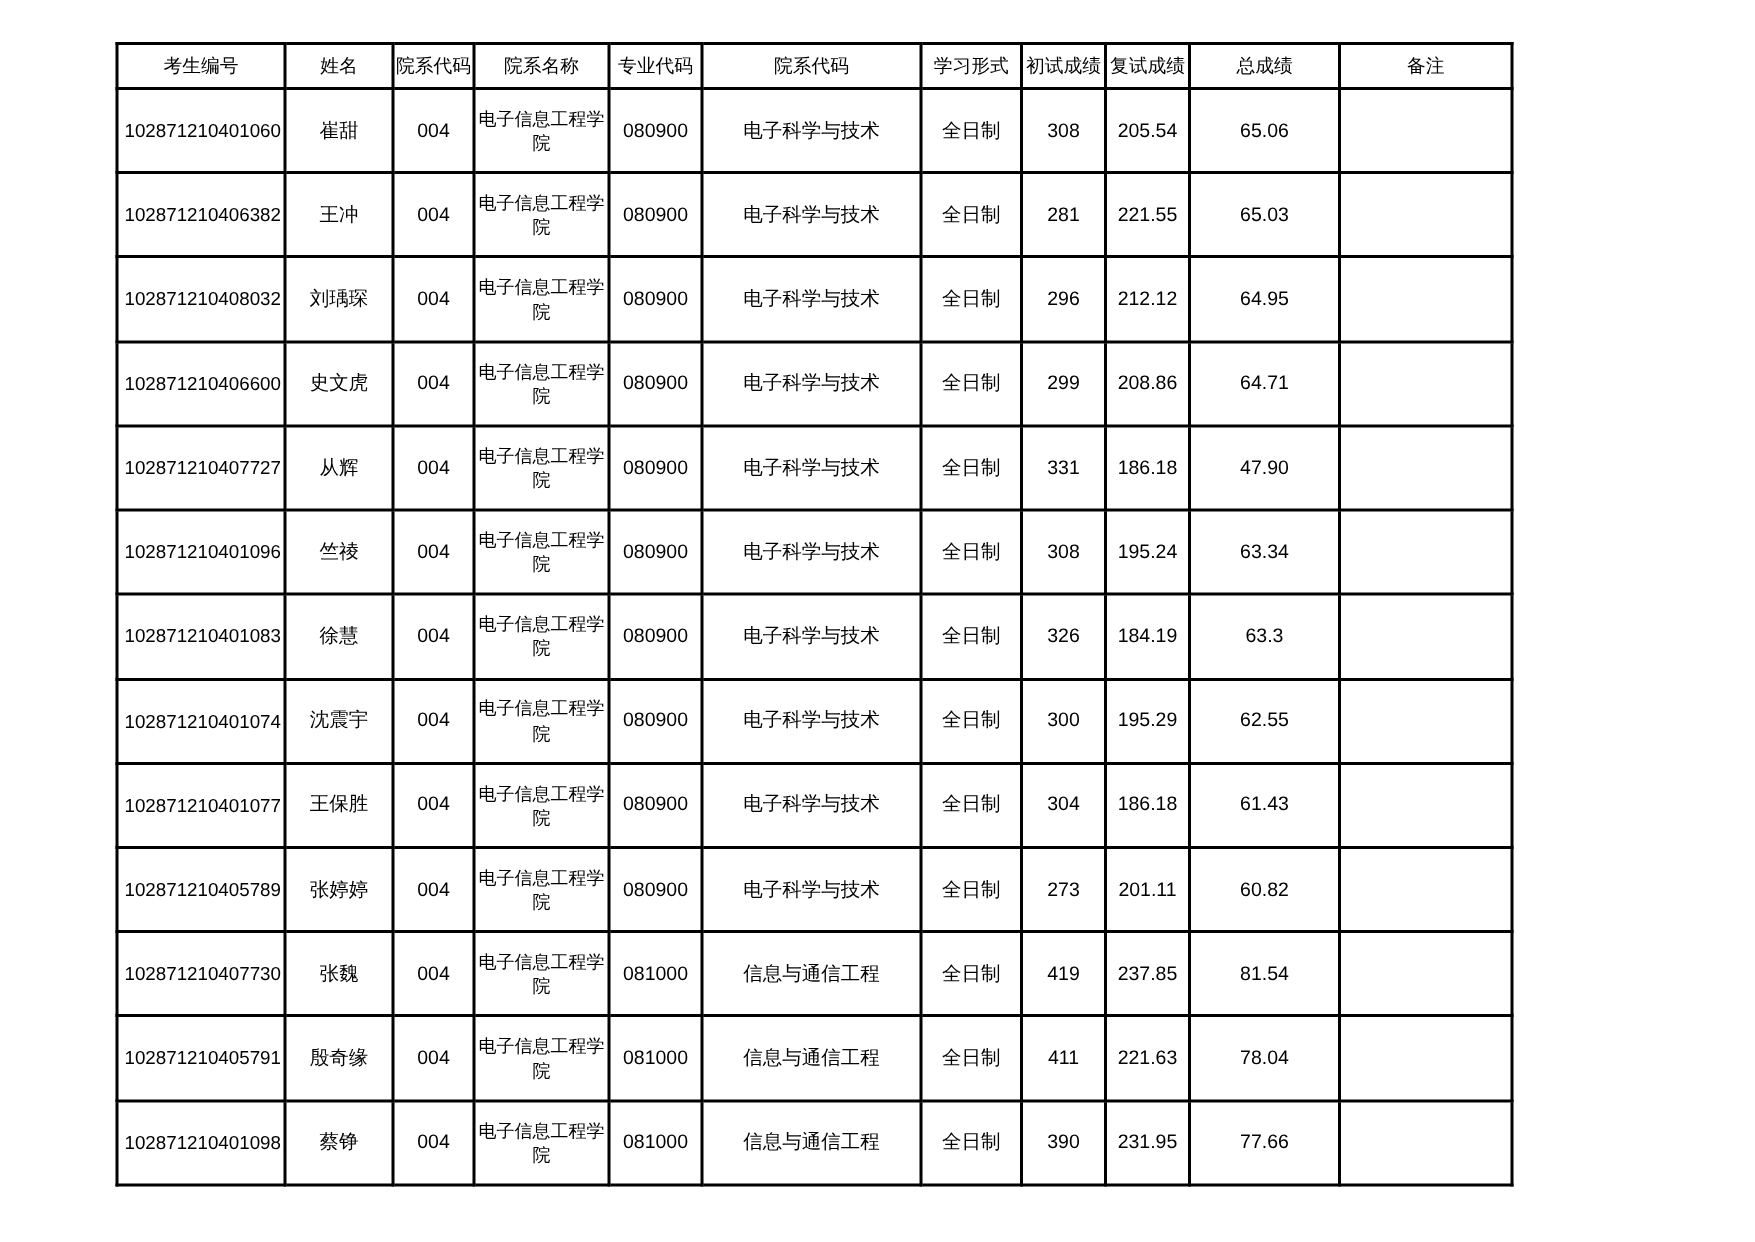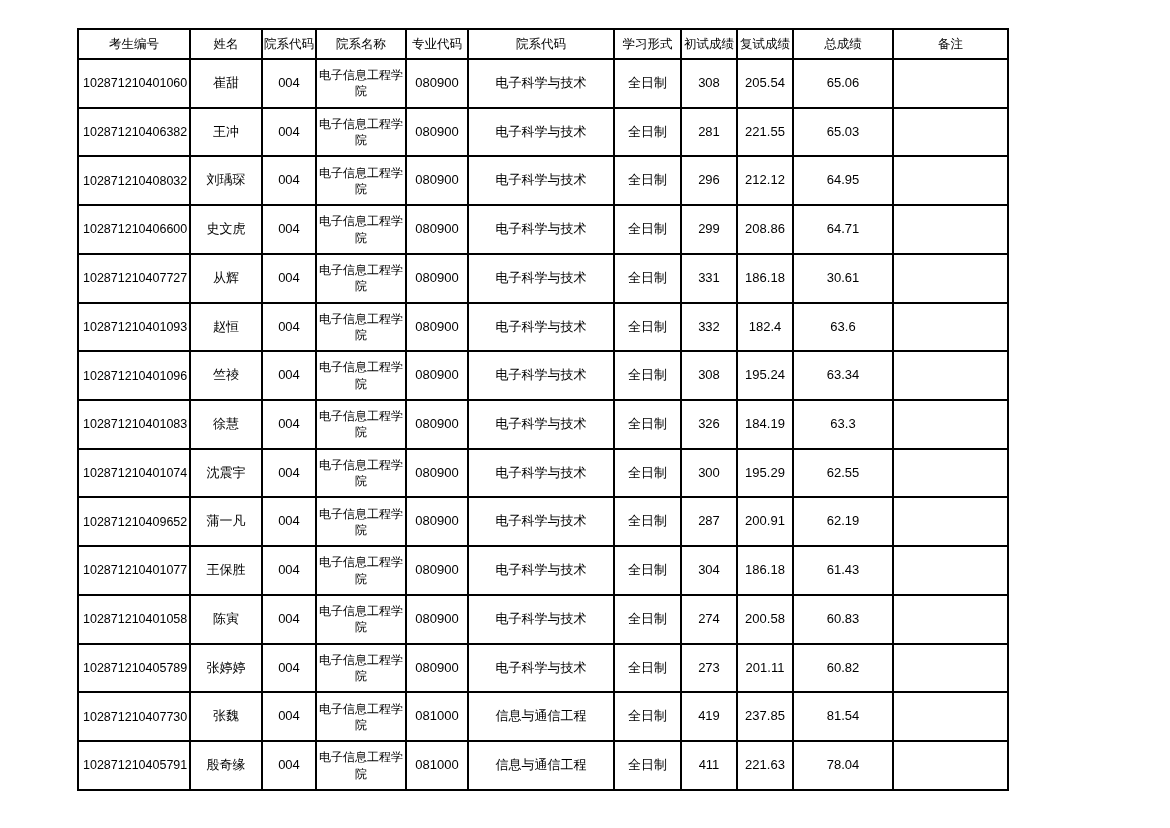--- a/index.html
+++ b/index.html
@@ -146,34 +146,21 @@
         <tr>
           <td class="c0">102871210407727</td>
           <td class="c1">从辉</td>
           <td class="c2">004</td>
           <td class="c3">电子信息工程学院</td>
           <td class="c4">080900</td>
           <td class="c5">电子科学与技术</td>
           <td class="c6">全日制</td>
           <td class="c7">331</td>
           <td class="c8">186.18</td>
-          <td class="c9">30.61</td>
-          <td class="c10"></td>
-        </tr>
-        <tr>
-          <td class="c0">102871210401093</td>
-          <td class="c1">赵恒</td>
-          <td class="c2">004</td>
-          <td class="c3">电子信息工程学院</td>
-          <td class="c4">080900</td>
-          <td class="c5">电子科学与技术</td>
-          <td class="c6">全日制</td>
-          <td class="c7">332</td>
-          <td class="c8">182.4</td>
-          <td class="c9">63.6</td>
+          <td class="c9">47.90</td>
           <td class="c10"></td>
         </tr>
         <tr>
           <td class="c0">102871210401096</td>
           <td class="c1">竺祾</td>
           <td class="c2">004</td>
           <td class="c3">电子信息工程学院</td>
           <td class="c4">080900</td>
           <td class="c5">电子科学与技术</td>
           <td class="c6">全日制</td>
@@ -202,59 +189,33 @@
           <td class="c3">电子信息工程学院</td>
           <td class="c4">080900</td>
           <td class="c5">电子科学与技术</td>
           <td class="c6">全日制</td>
           <td class="c7">300</td>
           <td class="c8">195.29</td>
           <td class="c9">62.55</td>
           <td class="c10"></td>
         </tr>
         <tr>
-          <td class="c0">102871210409652</td>
-          <td class="c1">蒲一凡</td>
-          <td class="c2">004</td>
-          <td class="c3">电子信息工程学院</td>
-          <td class="c4">080900</td>
-          <td class="c5">电子科学与技术</td>
-          <td class="c6">全日制</td>
-          <td class="c7">287</td>
-          <td class="c8">200.91</td>
-          <td class="c9">62.19</td>
-          <td class="c10"></td>
-        </tr>
-        <tr>
           <td class="c0">102871210401077</td>
           <td class="c1">王保胜</td>
           <td class="c2">004</td>
           <td class="c3">电子信息工程学院</td>
           <td class="c4">080900</td>
           <td class="c5">电子科学与技术</td>
           <td class="c6">全日制</td>
           <td class="c7">304</td>
           <td class="c8">186.18</td>
           <td class="c9">61.43</td>
           <td class="c10"></td>
         </tr>
         <tr>
-          <td class="c0">102871210401058</td>
-          <td class="c1">陈寅</td>
-          <td class="c2">004</td>
-          <td class="c3">电子信息工程学院</td>
-          <td class="c4">080900</td>
-          <td class="c5">电子科学与技术</td>
-          <td class="c6">全日制</td>
-          <td class="c7">274</td>
-          <td class="c8">200.58</td>
-          <td class="c9">60.83</td>
-          <td class="c10"></td>
-        </tr>
-        <tr>
           <td class="c0">102871210405789</td>
           <td class="c1">张婷婷</td>
           <td class="c2">004</td>
           <td class="c3">电子信息工程学院</td>
           <td class="c4">080900</td>
           <td class="c5">电子科学与技术</td>
           <td class="c6">全日制</td>
           <td class="c7">273</td>
           <td class="c8">201.11</td>
           <td class="c9">60.82</td>
@@ -277,17 +238,30 @@
           <td class="c0">102871210405791</td>
           <td class="c1">殷奇缘</td>
           <td class="c2">004</td>
           <td class="c3">电子信息工程学院</td>
           <td class="c4">081000</td>
           <td class="c5">信息与通信工程</td>
           <td class="c6">全日制</td>
           <td class="c7">411</td>
           <td class="c8">221.63</td>
           <td class="c9">78.04</td>
+          <td class="c10"></td>
+        </tr>
+        <tr>
+          <td class="c0">102871210401098</td>
+          <td class="c1">蔡铮</td>
+          <td class="c2">004</td>
+          <td class="c3">电子信息工程学院</td>
+          <td class="c4">081000</td>
+          <td class="c5">信息与通信工程</td>
+          <td class="c6">全日制</td>
+          <td class="c7">390</td>
+          <td class="c8">231.95</td>
+          <td class="c9">77.66</td>
           <td class="c10"></td>
         </tr>
       </tbody>
   </table>
 </div>
 
 </body></html>

